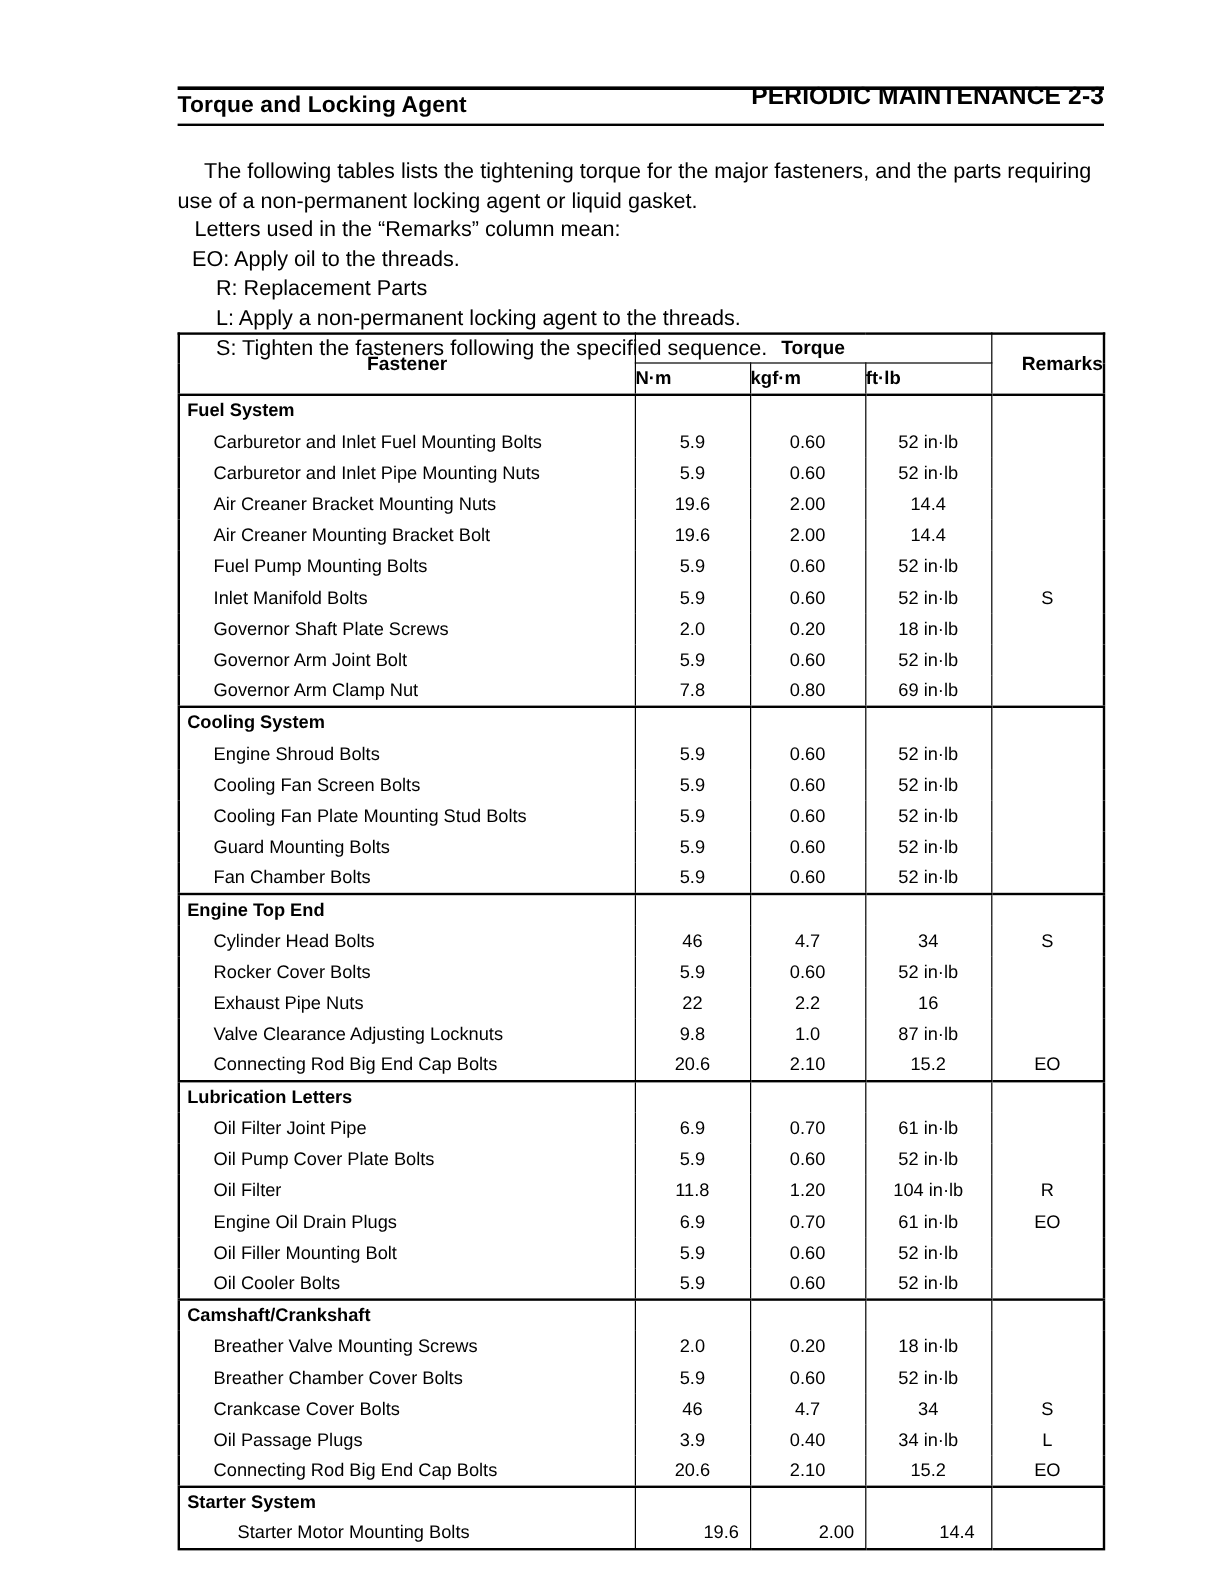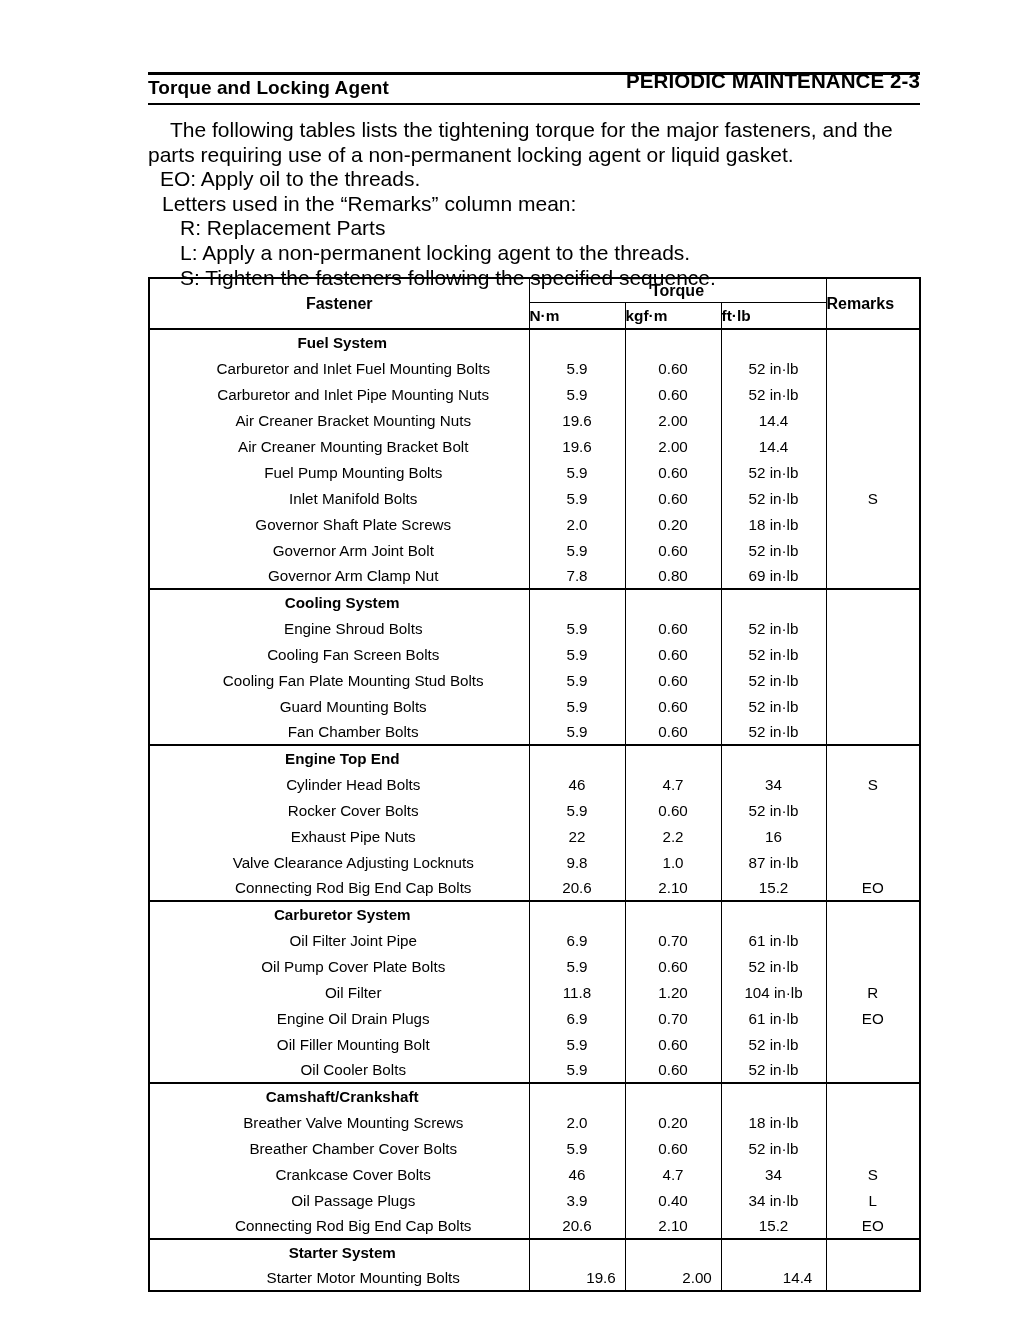--- a/index.html
+++ b/index.html
@@ -56,23 +56,23 @@
     top: 103px;
     width: 772px;
     height: 2px;
     background: #000;
   }
 
   
   .intro {
     position: absolute;
     left: 148px;
-    top: 118px;
+    top: 130px;
     width: 780px;
-    font-size: 21px;
+    font-size: 18px;
     line-height: 24.6px;
   }
   .intro .p1 {
     text-indent: 22px;
     width: 778px;
   }
   .intro .li {
     white-space: pre;
   }
   .ind-1 { padding-left: 14px; }
@@ -118,28 +118,28 @@
     height: 23px;
   }
   .th-unit {
     font-weight: bold;
     text-align: left;
     font-size: 15.4px;
     height: 25px;
   }
   .th-remarks {
     font-weight: bold;
-    text-align: left;
+    text-align: right;
     font-size: 16px;
     height: 48px;
   }
 
   tbody tr { height: 26px; }
   td.cell-name {
-    text-align: center;
+    text-align: left;
     padding-left: 9px;
     border-top: none;
     border-bottom: none;
     white-space: nowrap;
   }
   td.cell-name.group {
     font-weight: bold;
     padding-left: 6px;
   }
   td.cell-sub {
@@ -171,22 +171,22 @@
 
 <div class="page">
 
   <div class="page-header">PERIODIC MAINTENANCE 2-3</div>
   <div class="rule-thick"></div>
   <div class="section-title">Torque and Locking Agent</div>
   <div class="rule-thin"></div>
 
   <div class="intro">
     <div class="p1">The following tables lists the tightening torque for the major fasteners, and the parts requiring use of a non-permanent locking agent or liquid gasket.</div>
+    <div class="li ind-1">Letters used in the “Remarks” column mean:</div>
     <div class="li ind-2">EO: Apply oil to the threads.</div>
-    <div class="li ind-1">Letters used in the “Remarks” column mean:</div>
     <div class="li ind-3">R: Replacement Parts</div>
     <div class="li ind-3">L: Apply a non-permanent locking agent to the threads.</div>
     <div class="li ind-3">S: Tighten the fasteners following the specified sequence.</div>
   </div>
 
   <table class="torque-table">
     <colgroup>
       <col class="c-fastener">
       <col class="c-nm">
       <col class="c-kgf">
@@ -354,21 +354,21 @@
           <td class="cell-rem"></td>
         </tr>
         <tr>
           <td class="cell-name cell-sub">Connecting Rod Big End Cap Bolts</td>
           <td class="cell-val">20.6</td>
           <td class="cell-val">2.10</td>
           <td class="cell-val">15.2</td>
           <td class="cell-rem">EO</td>
         </tr>
         <tr class="section-start">
-          <td class="cell-name group">Carburetor System</td>
+          <td class="cell-name group">Lubrication Letters</td>
           <td class="cell-val"></td>
           <td class="cell-val"></td>
           <td class="cell-val"></td>
           <td class="cell-rem"></td>
         </tr>
         <tr>
           <td class="cell-name cell-sub">Oil Filter Joint Pipe</td>
           <td class="cell-val">6.9</td>
           <td class="cell-val">0.70</td>
           <td class="cell-val">61 in·lb</td>

